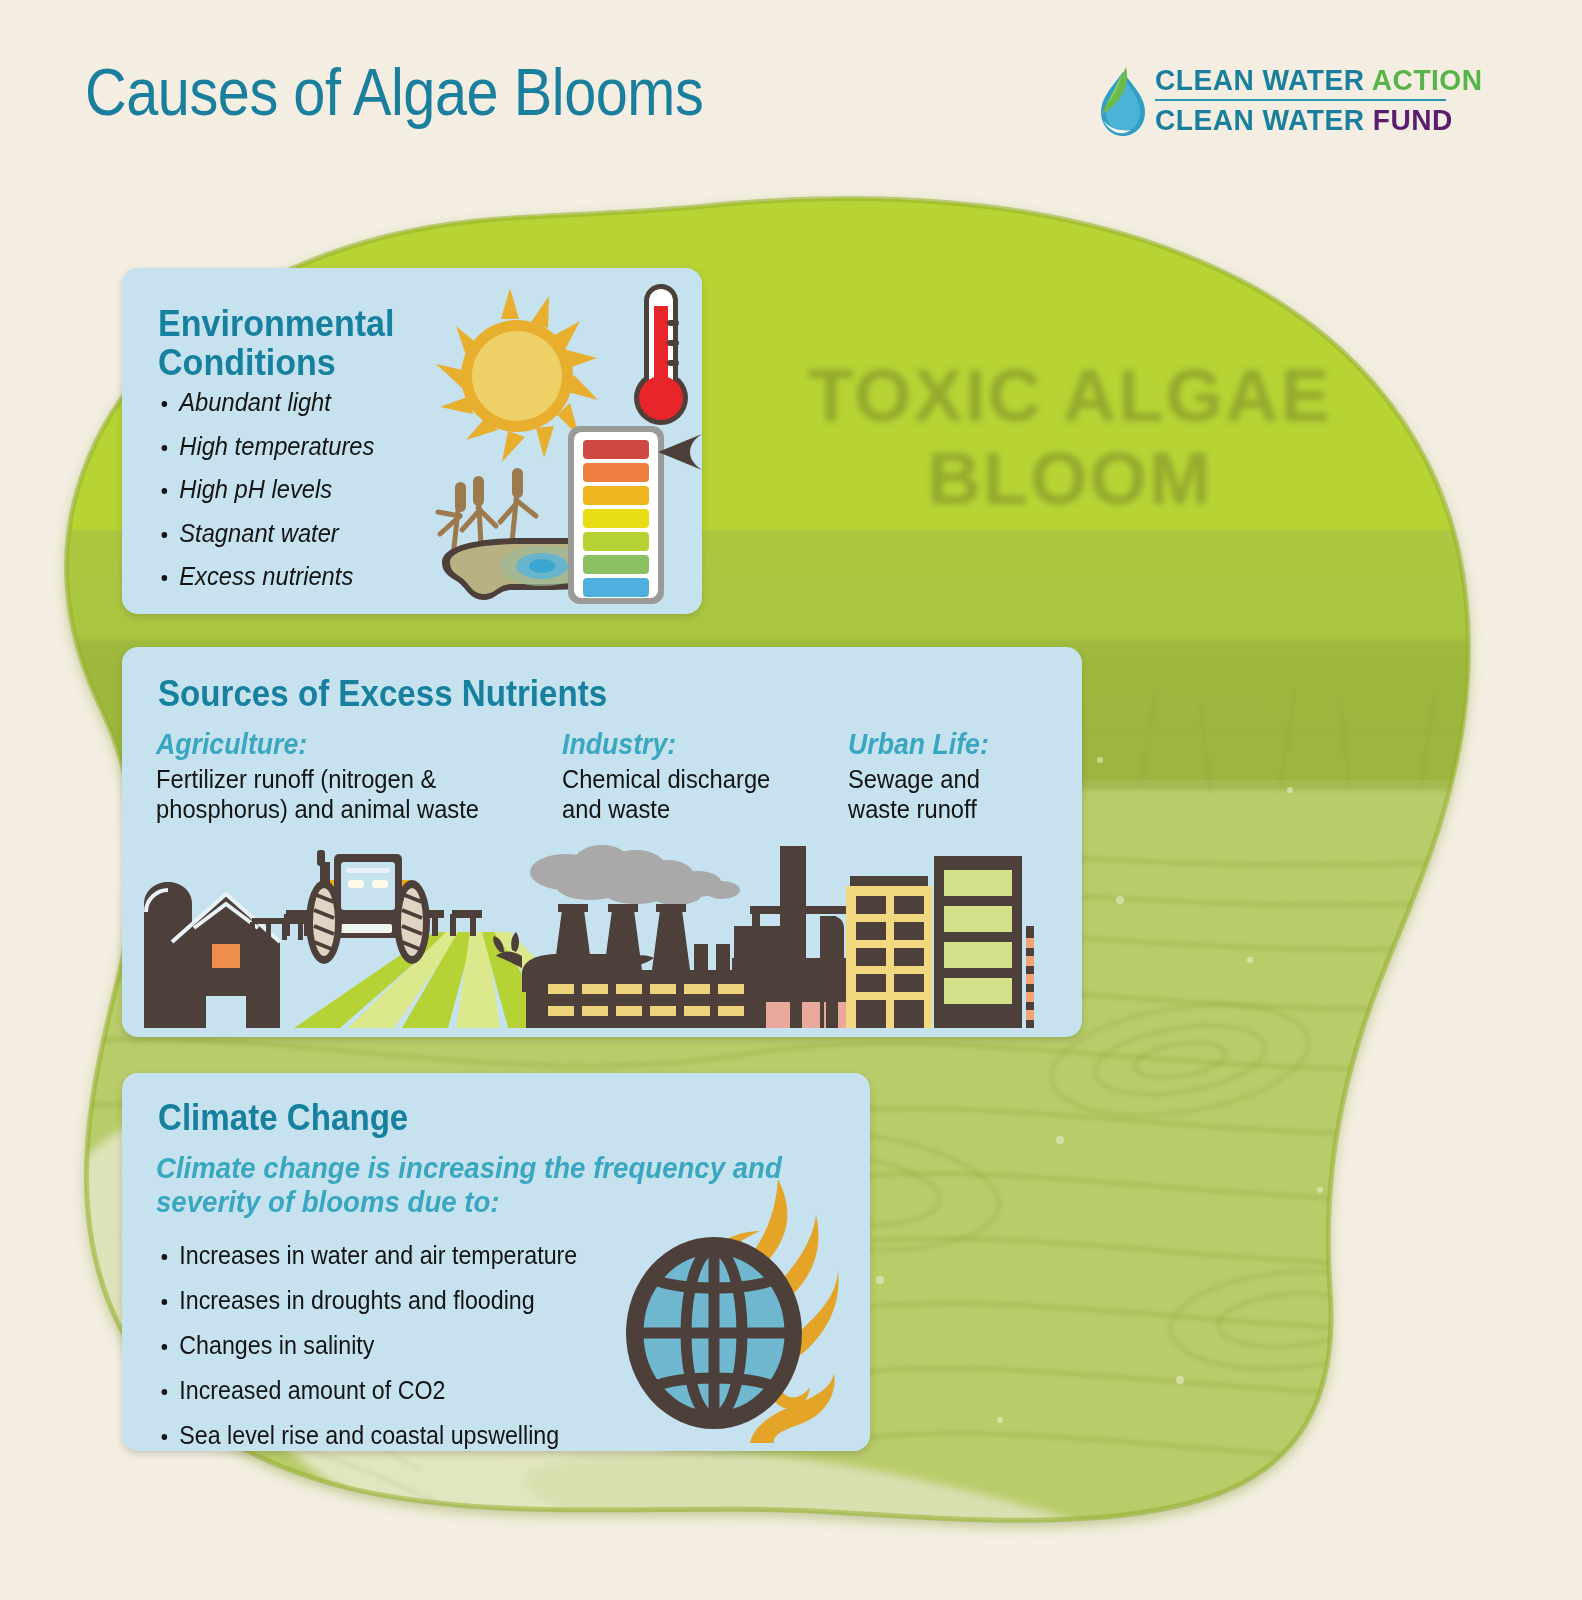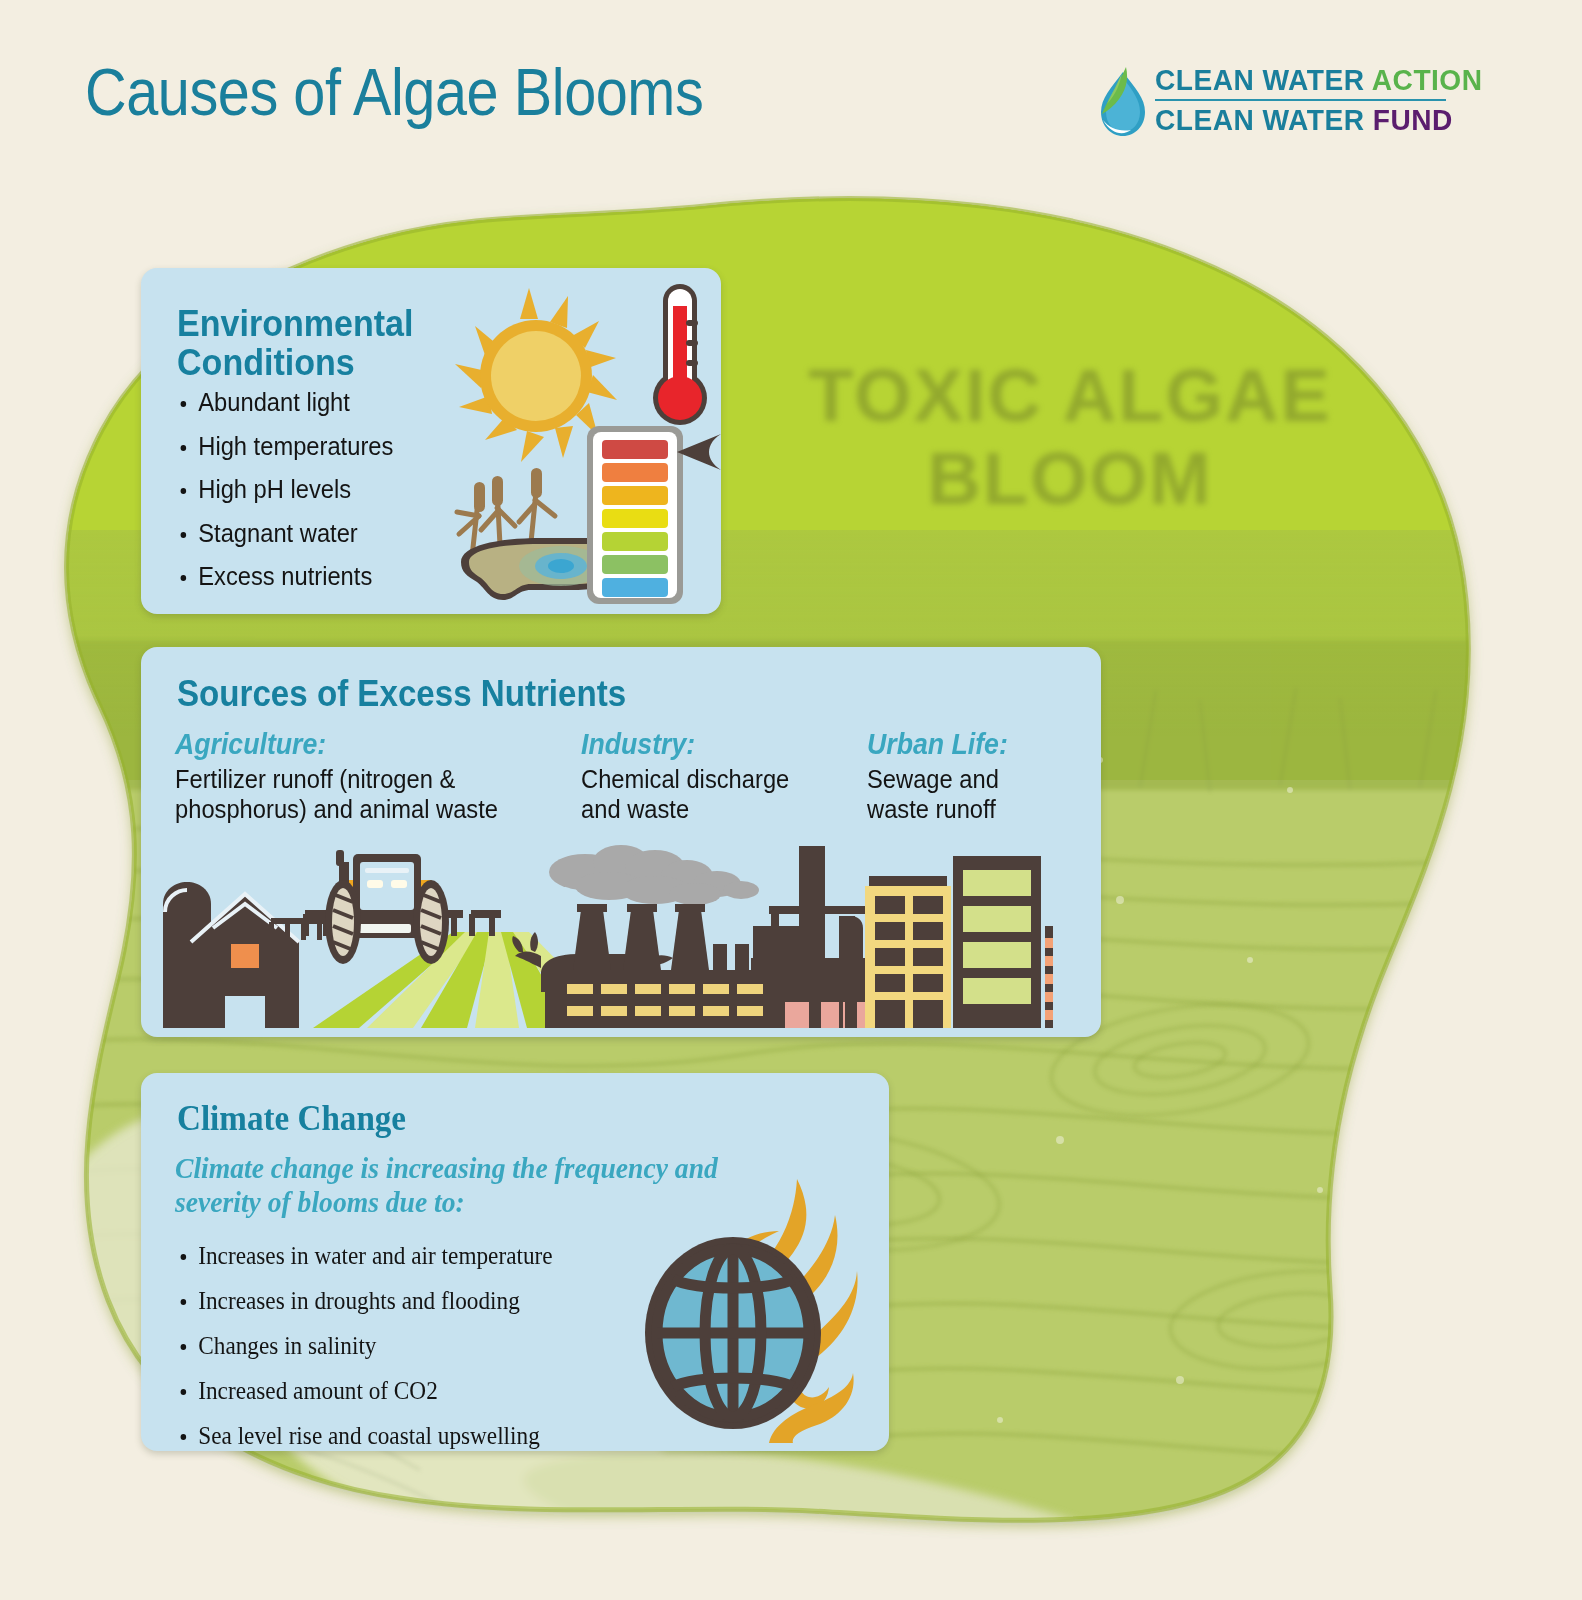--- a/index.html
+++ b/index.html
@@ -45,46 +45,45 @@
     letter-spacing:2px;
     filter:blur(3.2px);
     z-index:8;
     font-family:"Liberation Sans", sans-serif;
   }
 
   
   .panel{
     position:absolute;background:#c7e2ef;border-radius:16px;z-index:20;
     box-shadow:0 3px 7px rgba(60,70,40,.22);
-    margin-left:19px;
   }
   #panel-env{left:122px;top:268px;width:580px;height:346px;}
   #panel-src{left:122px;top:647px;width:924px;height:390px;padding-left:36px;}
-  #panel-cli{left:122px;top:1073px;width:748px;height:378px;font-family:Liberation Serif, serif;}
+  #panel-cli{left:122px;top:1073px;width:748px;height:378px;}
 
   .panel-heading{
     color:#17809f;font-weight:bold;line-height:1.06;
     transform:scaleX(0.92);transform-origin:left top;
   }
   #env-heading{position:absolute;left:36px;top:36px;font-size:37px;width:330px;}
   #src-heading{position:absolute;left:36px;top:28px;font-size:36px;width:600px;}
   #cli-heading{position:absolute;left:36px;top:26px;font-size:36px;width:460px;}
 
   ul.bullets{list-style:none;margin:0;padding:0;}
   ul.bullets li{
     position:relative;padding-left:25px;color:#141414;
     font-size:25.5px;line-height:1.0;margin-bottom:18px;
     transform:scaleX(0.93);transform-origin:left center;
     white-space:nowrap;
   }
   ul.bullets li:before{
     content:"";position:absolute;left:6px;top:11px;
     width:6px;height:6px;border-radius:50%;background:#141414;
   }
-  #env-list{position:absolute;left:34px;top:122px;width:380px;}
+  #env-list{position:absolute;left:34px;top:122px;width:380px;font-style:italic;}
   #cli-list{position:absolute;left:34px;top:170px;width:680px;}
   #cli-list li{font-size:25px;margin-bottom:20px;}
 
   
   .src-col{position:absolute;top:82px;}
   #src-col-0{left:34px;width:410px;}
   #src-col-1{left:440px;width:268px;}
   #src-col-2{left:726px;width:190px;}
   .src-sub{
     color:#3aa7c0;font-weight:bold;font-style:italic;font-size:29px;

